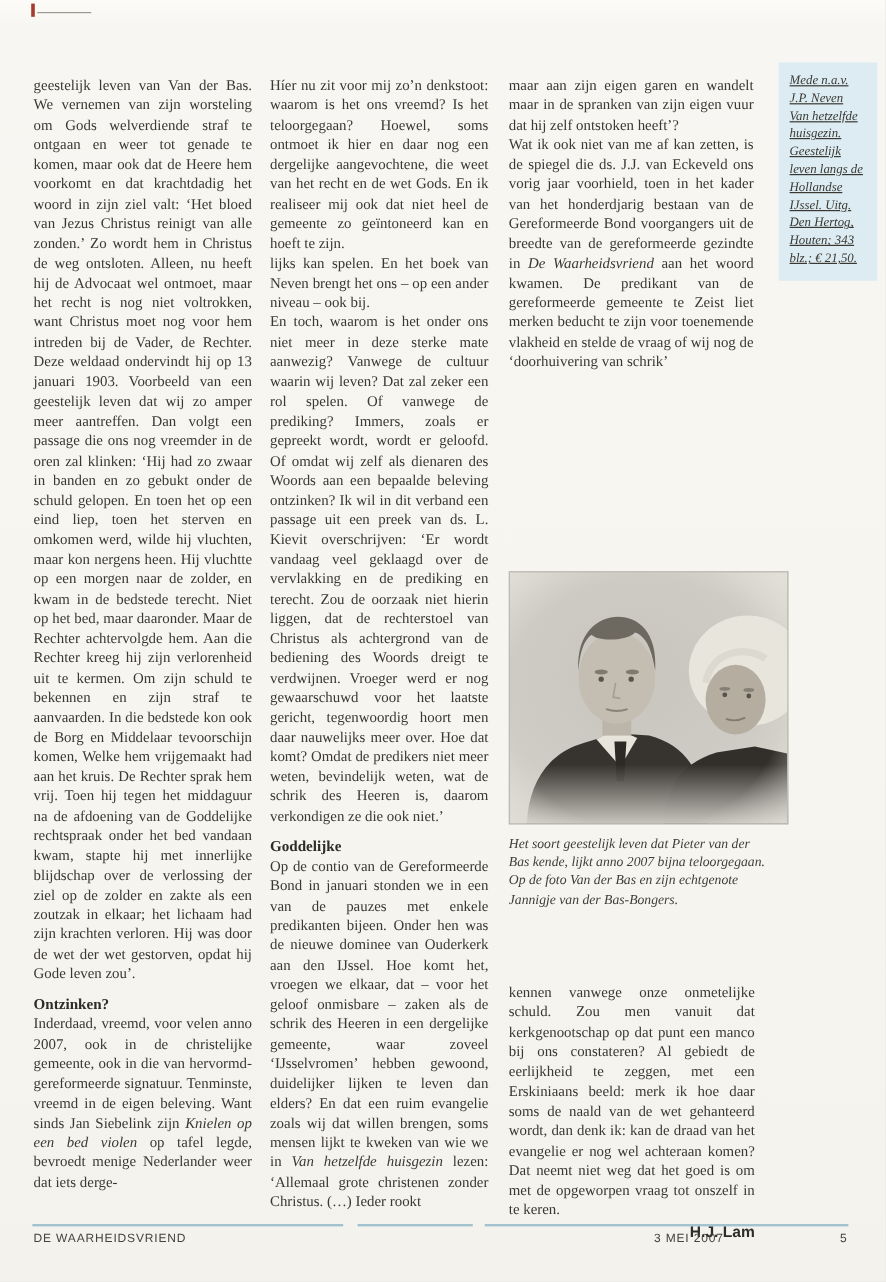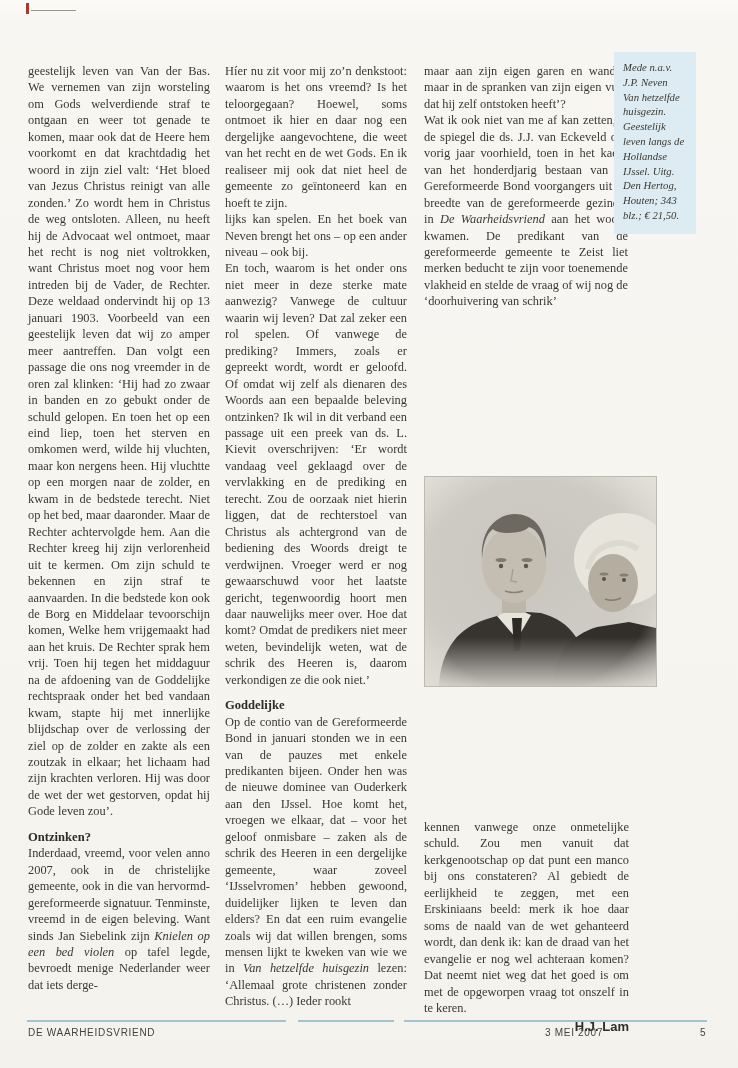--- a/index.html
+++ b/index.html
@@ -22,23 +22,23 @@
   .photo{
     position:absolute;left:424px;top:476px;width:231px;height:209px;
     background:#cdcac3;border:1px solid #bdbab2;box-sizing:content-box;
   }
   .photo svg{display:block;}
   .caption{
     position:absolute;left:424px;top:697px;width:218px;
     font-style:italic;font-size:11.4px;line-height:15.2px;color:#403d38;text-align:left;
   }
   .sidebar{
-    position:absolute;left:614px;top:52px;width:82px;min-height:156px;
+    position:absolute;left:649px;top:52px;width:82px;min-height:156px;
     background:#dcecf2;padding:8px 8px 11px 9px;box-sizing:border-box;
-    font-style:italic;font-size:10.7px;line-height:14.8px;color:#3a3833;text-align:left;
+    font-style:italic;font-size:10.7px;line-height:14.8px;color:#3a3833;text-align:left;text-decoration:underline;
   }
   .sidebar p{margin:0;}
   .byline{
     text-align:right;font-family:"Liberation Sans","DejaVu Sans",sans-serif;
     font-weight:bold;font-size:13px;margin-top:3px;color:#2f2d2a;
   }
   .footer-rule{position:absolute;top:1020px;height:2px;background:#a3c2cf;}
   .fr1{left:27px;width:259px;}
   .fr2{left:298px;width:96px;}
   .fr3{left:404px;width:303px;}
@@ -118,20 +118,21 @@
       <circle cx="199" cy="103" r="2" fill="#56514a"></circle>
       <ellipse cx="179" cy="97" rx="4.5" ry="1.6" fill="#857e72"></ellipse>
       <ellipse cx="199" cy="98" rx="4.5" ry="1.6" fill="#857e72"></ellipse>
       <path d="M180,122 Q188,125 196,121" stroke="#837b6f" stroke-width="1.5" fill="none"></path>
       <path d="M128,209 C130,176 146,158 172,150 L204,145 L231,151 L231,209 Z" fill="#322f2b"></path>
       <rect x="0" y="160" width="231" height="49" fill="url(#fade)"></rect>
       <rect x="0" y="0" width="231" height="209" fill="url(#vig)"></rect>
     </svg>
   </div>
 
+  <div class="caption">Het soort geestelijk leven dat Pieter van der Bas kende, lijkt anno 2007 bijna teloorgegaan. Op de foto Van der Bas en zijn echtgenote Jannigje van der Bas-Bongers.</div>
 
   <div class="col col3bottom">
     <p>kennen vanwege onze onmetelijke schuld. Zou men vanuit dat kerkgenootschap op dat punt een manco bij ons constateren? Al gebiedt de eerlijkheid te zeggen, met een Erskiniaans beeld: merk ik hoe daar soms de naald van de wet gehanteerd wordt, dan denk ik: kan de draad van het evangelie er nog wel achteraan komen? Dat neemt niet weg dat het goed is om met de opgeworpen vraag tot onszelf in te keren.</p>
     <div class="byline">H.J. Lam</div>
   </div>
 
   <div class="sidebar">
     <p>Mede n.a.v. J.P. Neven</p>
     <p>Van hetzelfde huisgezin. Geestelijk leven langs de Hollandse IJssel. Uitg. Den Hertog, Houten; 343 blz.; € 21,50.</p>
   </div>

